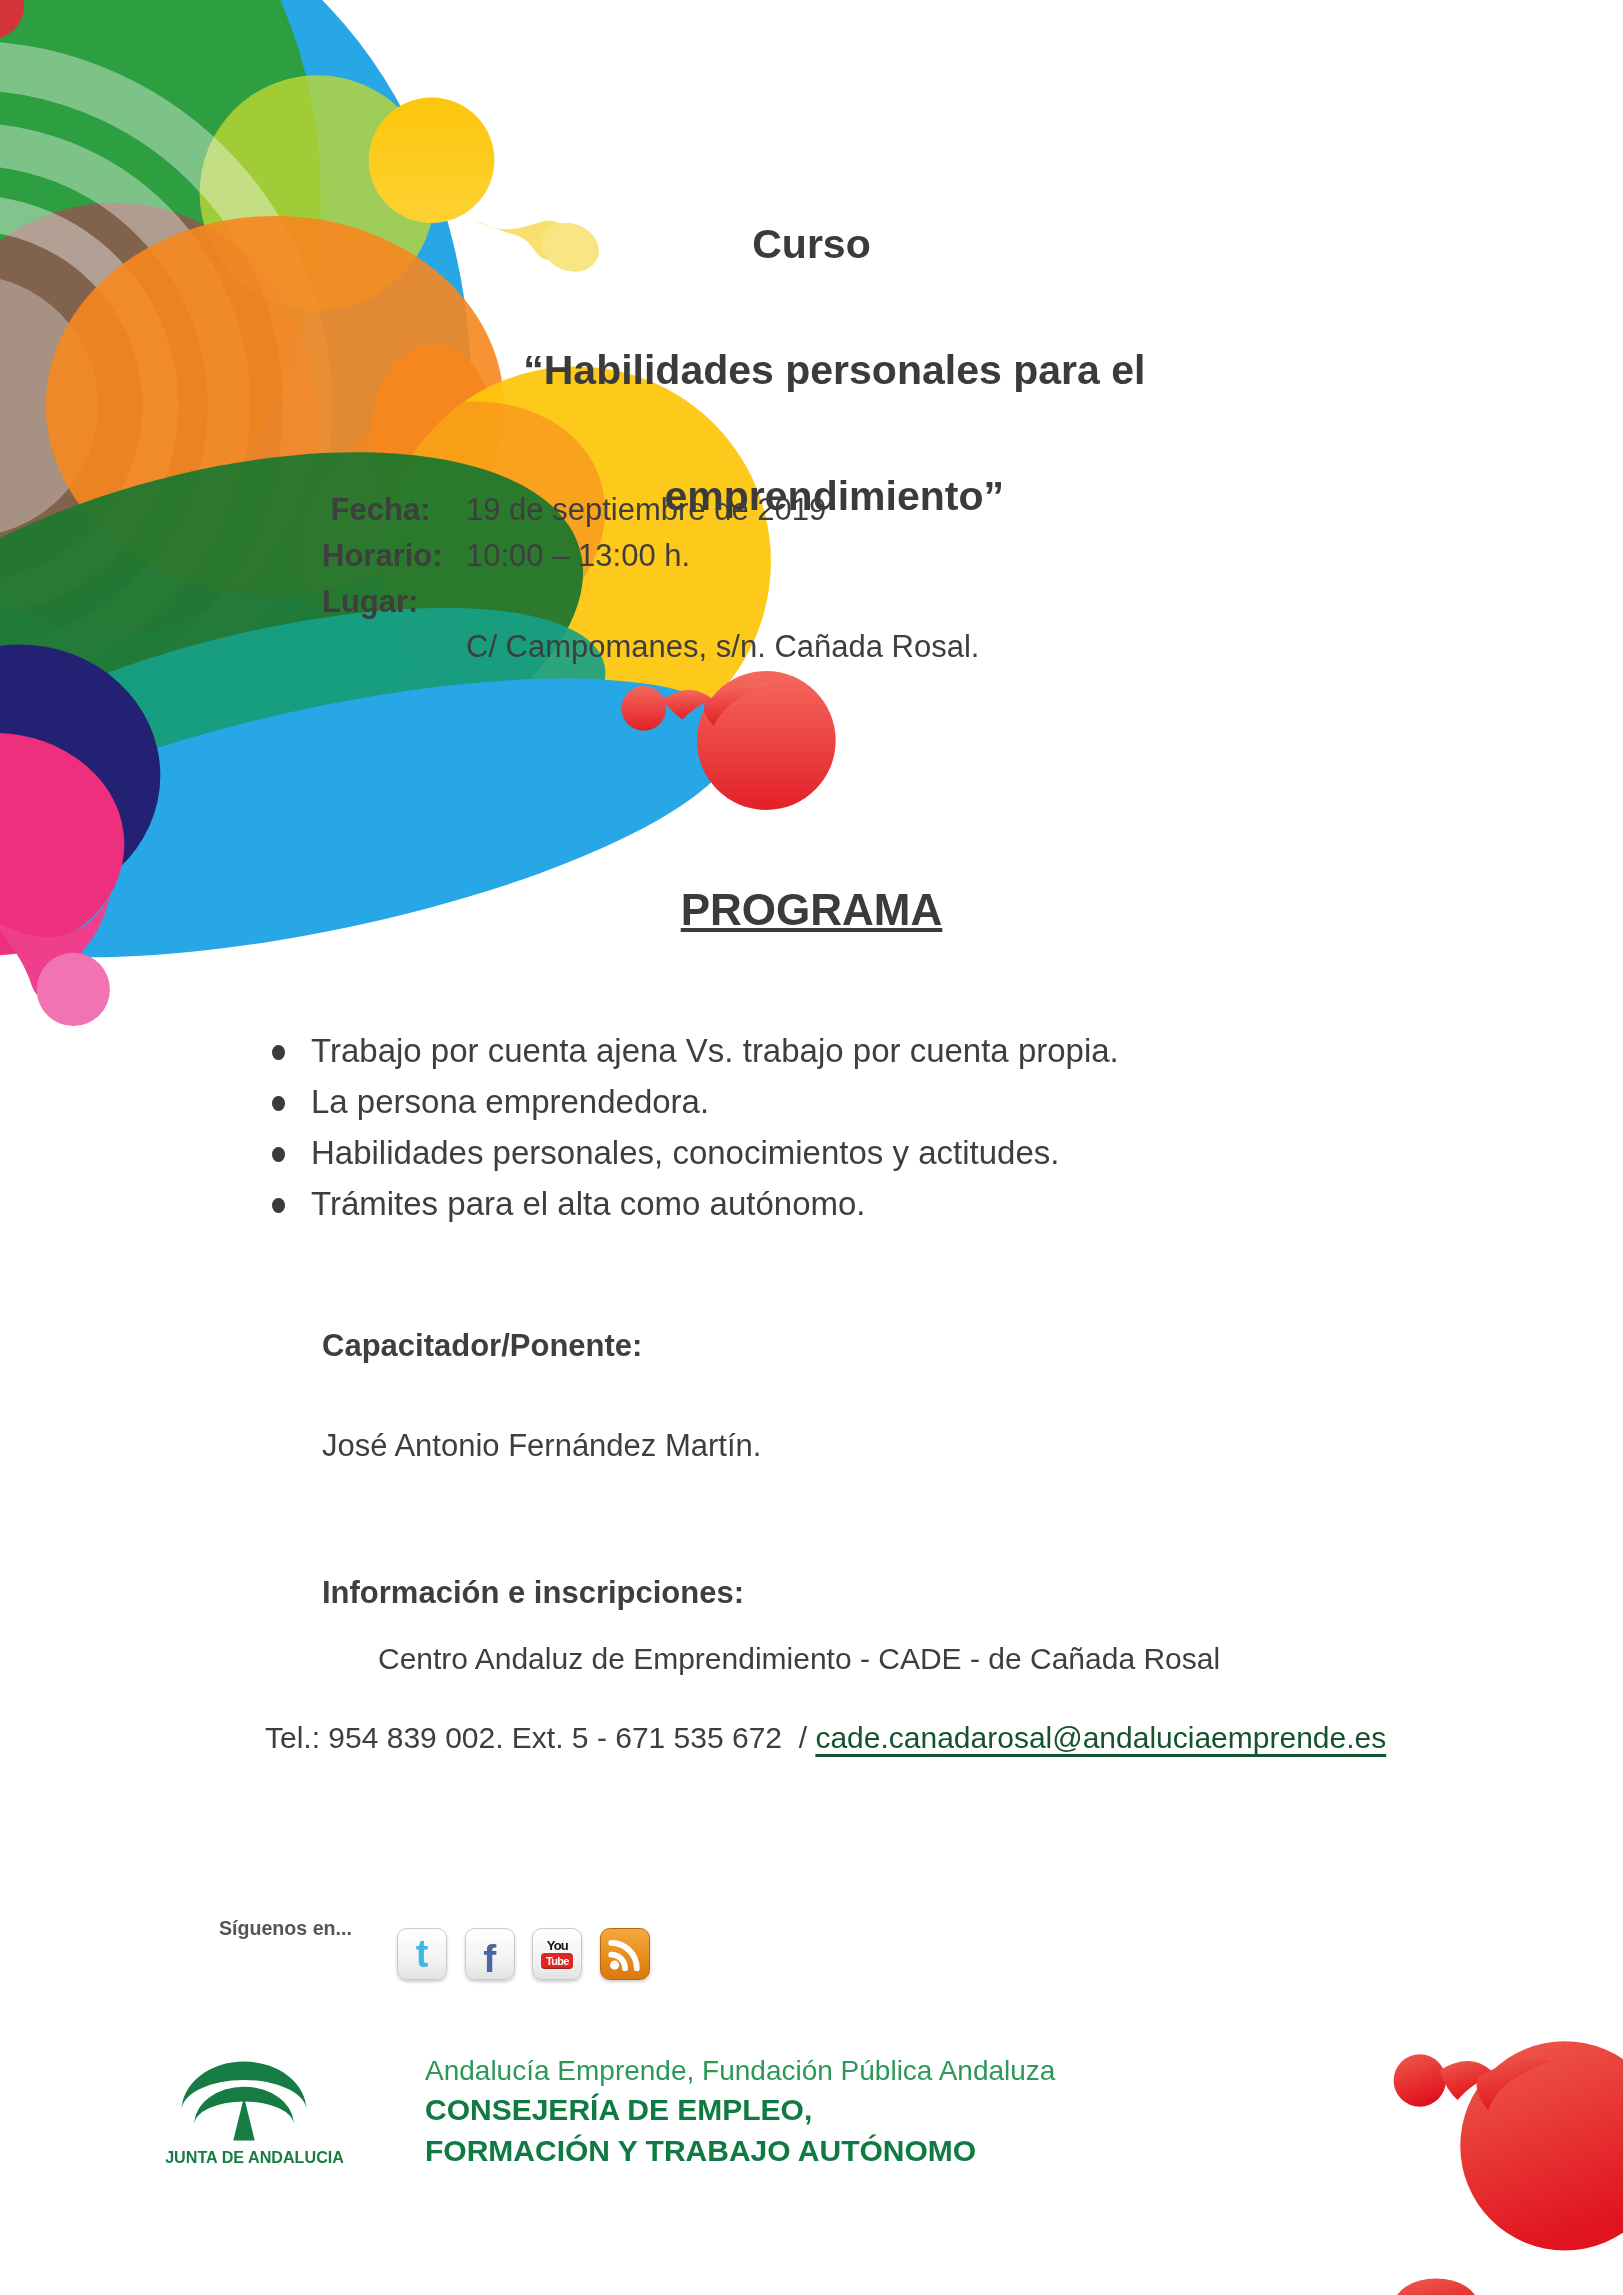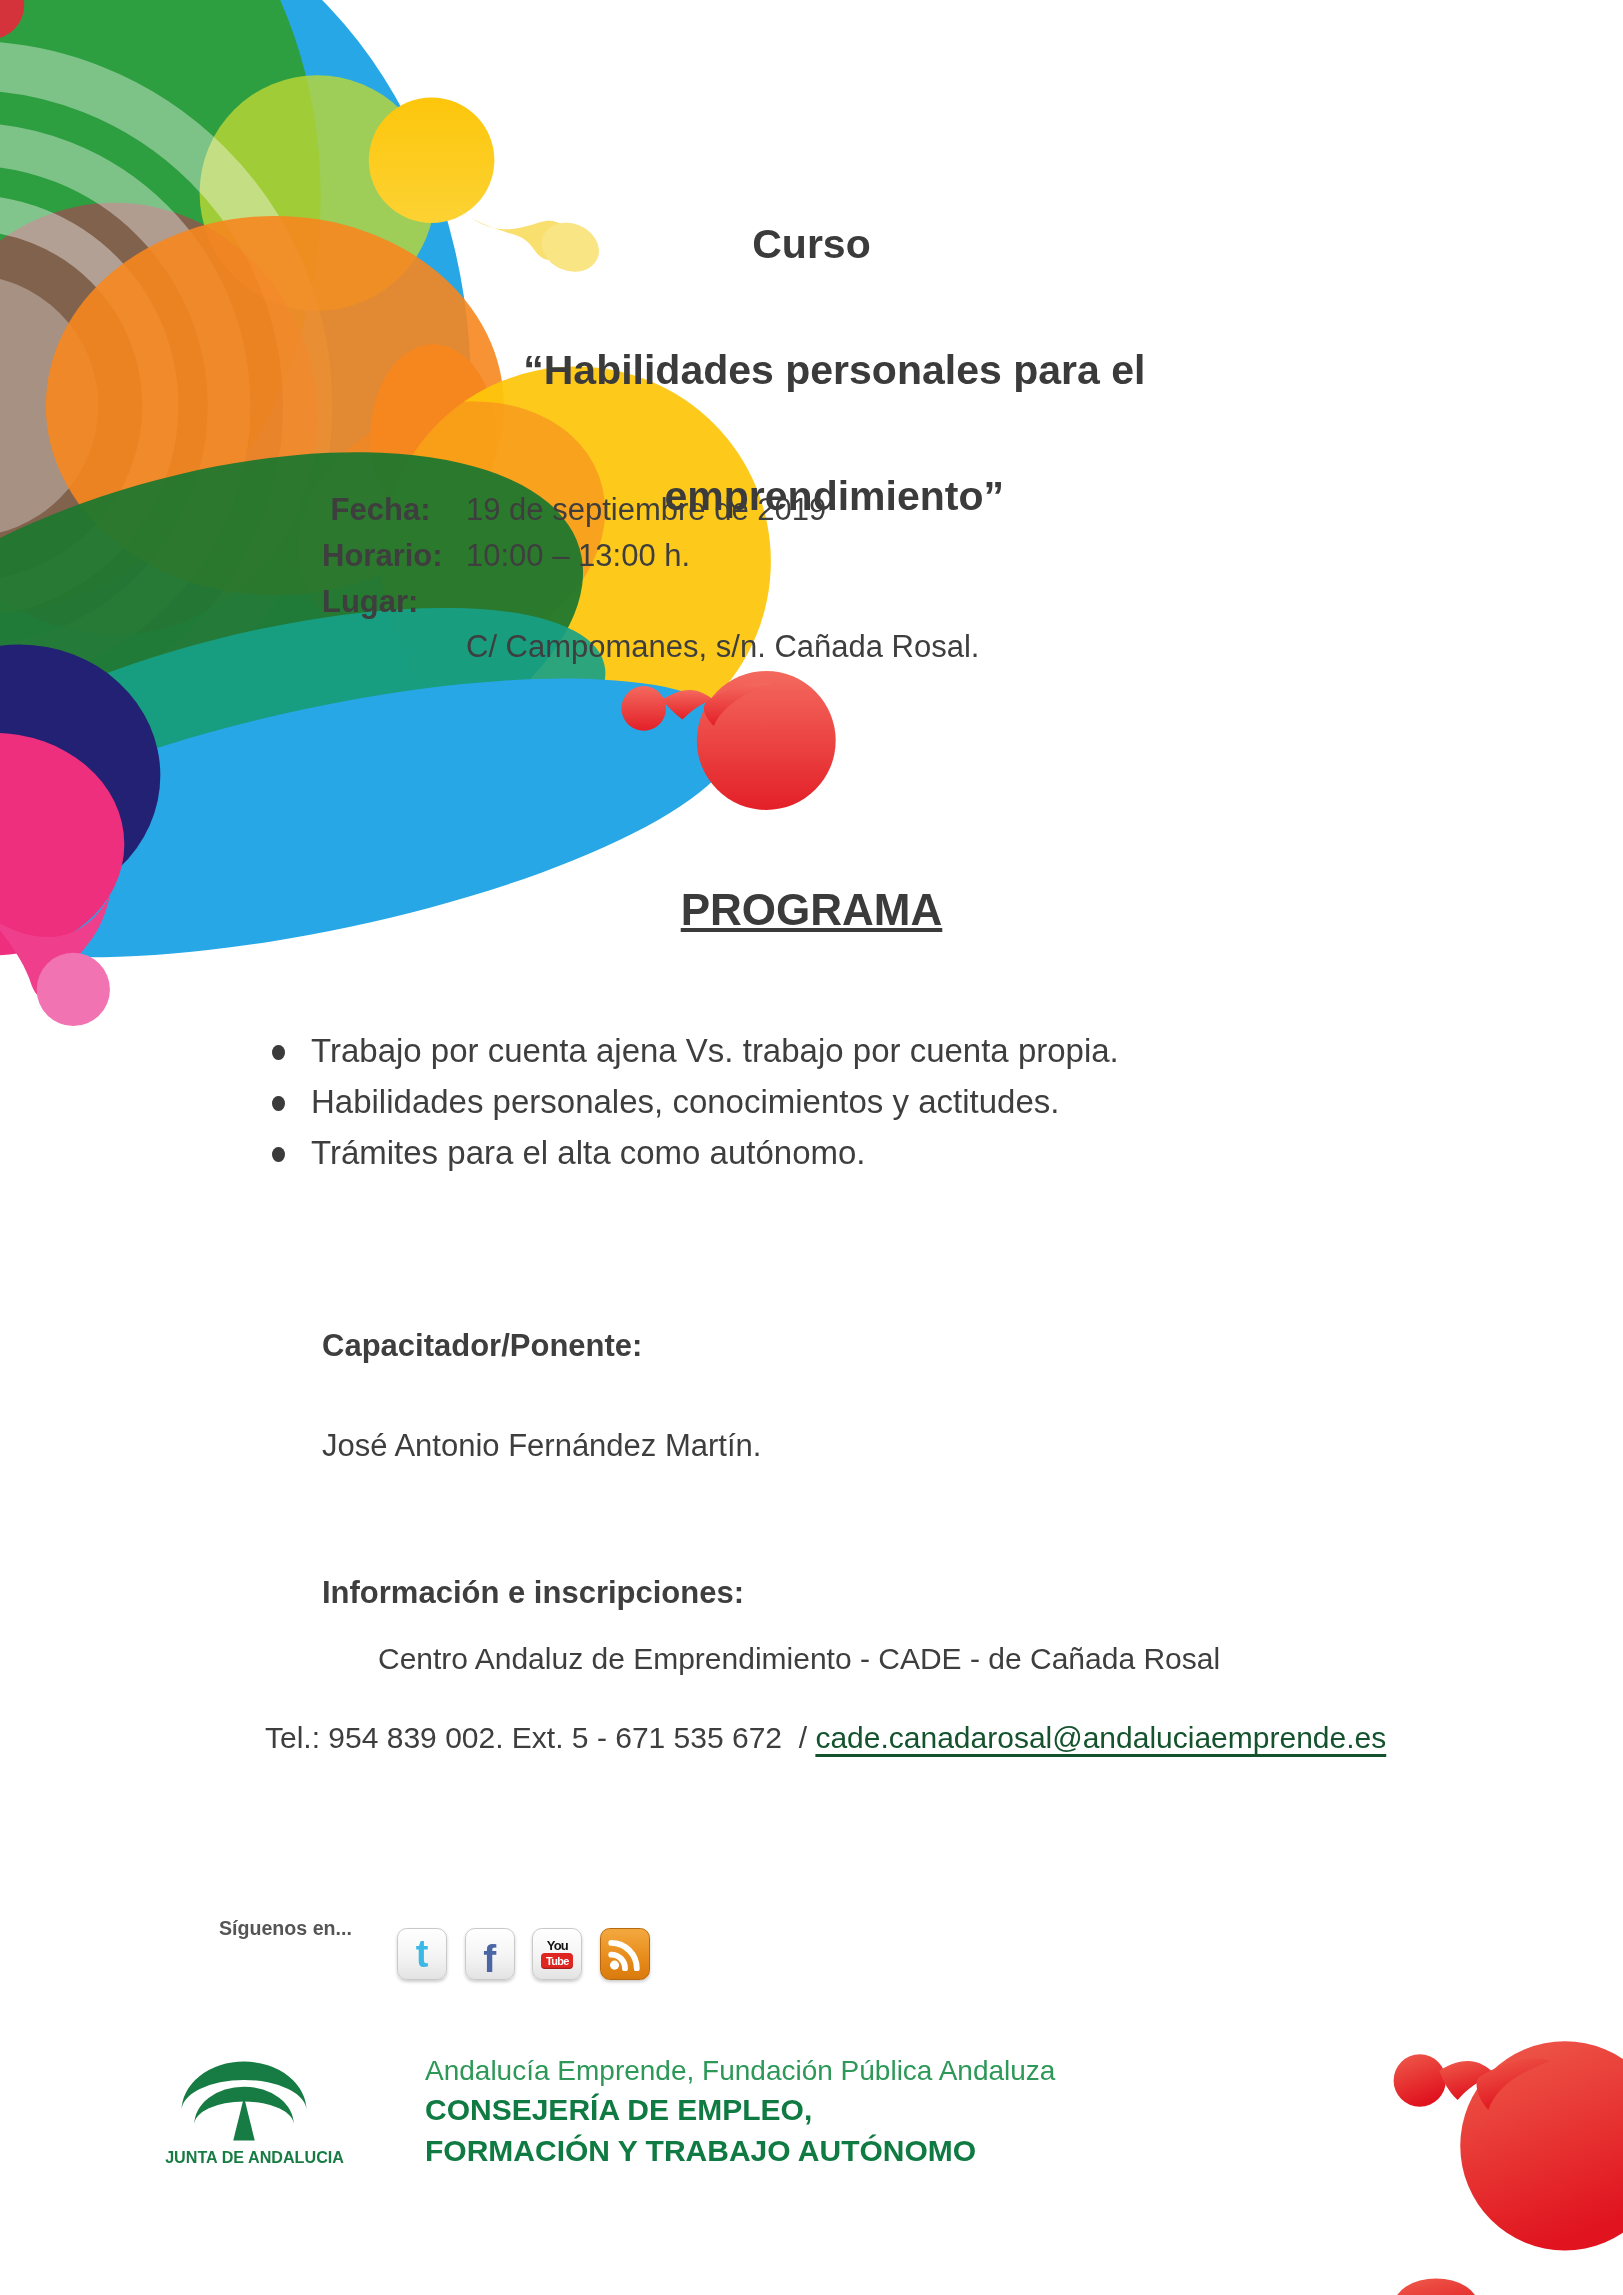--- a/index.html
+++ b/index.html
@@ -124,20 +124,24 @@
 
   <div class="abs programa">PROGRAMA</div>
 
   <div class="abs bullets">
     <div class="bullet-row">
       <span class="bullet-dot"></span>
       <span class="bullet-text">Trabajo por cuenta ajena Vs. trabajo por cuenta propia.</span>
     </div>
     <div class="bullet-row">
       <span class="bullet-dot"></span>
+      <span class="bullet-text">La persona emprendedora.</span>
+    </div>
+    <div class="bullet-row">
+      <span class="bullet-dot"></span>
       <span class="bullet-text">Habilidades personales, conocimientos y actitudes.</span>
     </div>
     <div class="bullet-row">
       <span class="bullet-dot"></span>
       <span class="bullet-text">Trámites para el alta como autónomo.</span>
     </div>
   </div>
 
   <div class="abs h-capacitador">Capacitador/Ponente:</div>
   <div class="abs speaker">José Antonio Fernández Martín.</div>

